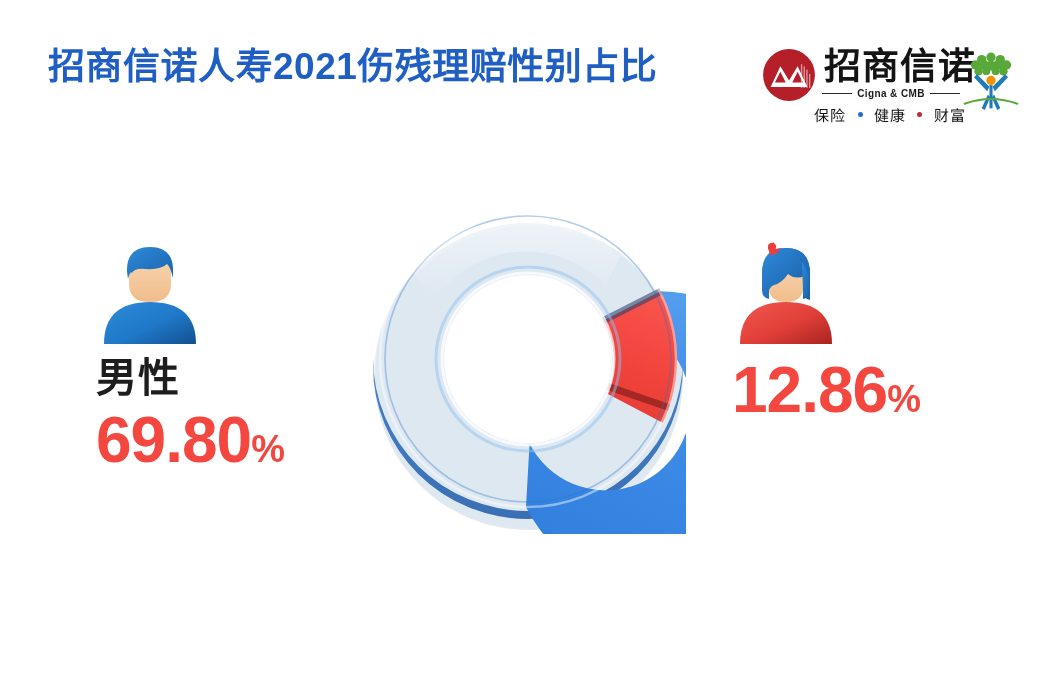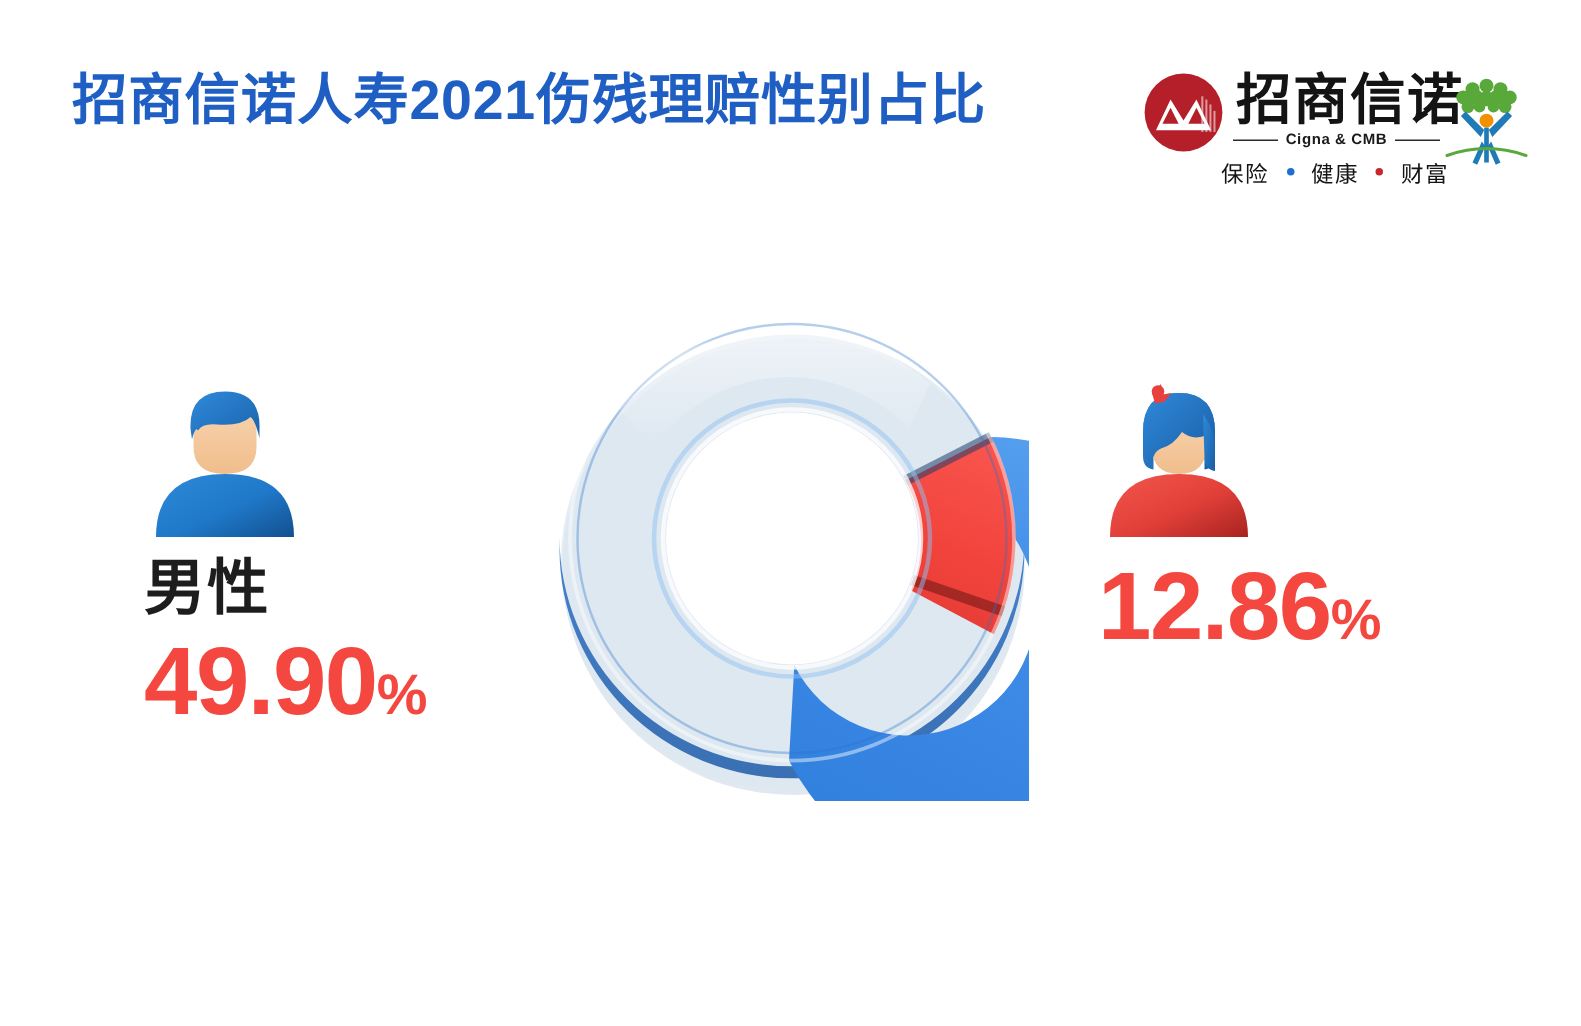--- a/index.html
+++ b/index.html
@@ -117,21 +117,21 @@
     position: absolute;
     left: 370px;
     top: 200px;
     width: 316px;
     height: 334px;
   }
 
   
   .stat {
     position: absolute;
-    top: 254px;
+    top: 240px;
     width: 300px;
   }
   .stat-left  { left: 96px; }
   .stat-right { left: 732px; }
 
   .person-icon {
     width: 108px;
     height: 112px;
     display: block;
   }
@@ -322,21 +322,21 @@
       </defs>
 
       <path d="M33 30 q0 -22 21 -22 q21 0 21 22 l0 14 q0 18 -21 18 q-21 0 -21 -18 z" fill="url(#skinA)"></path>
 
       <path d="M31 32 q-1 -25 23 -25 q24 0 23 25 l0 6 q-3 -12 -6 -14 q-6 6 -22 5 q-10 -1 -13 4 l-1 -1 q-2 2 -3 7 z" fill="url(#maleHair)"></path>
 
       <path d="M8 104 q0 -42 46 -42 q46 0 46 42 z" fill="url(#maleBody)"></path>
     </svg>
     <div class="stat-label">男性</div>
     <div class="stat-value">
-      <span class="stat-number">49.90</span><span class="stat-percent">%</span>
+      <span class="stat-number">69.80</span><span class="stat-percent">%</span>
     </div>
   </div>
 
   <div class="stat stat-right">
     <svg class="person-icon" viewBox="0 0 108 112">
       <defs>
         <linearGradient id="femBody" x1="0" y1="0" x2="1" y2="1">
           <stop offset="0%" stop-color="#f2574e"></stop>
           <stop offset="55%" stop-color="#e03f38"></stop>
           <stop offset="100%" stop-color="#a8231f"></stop>

